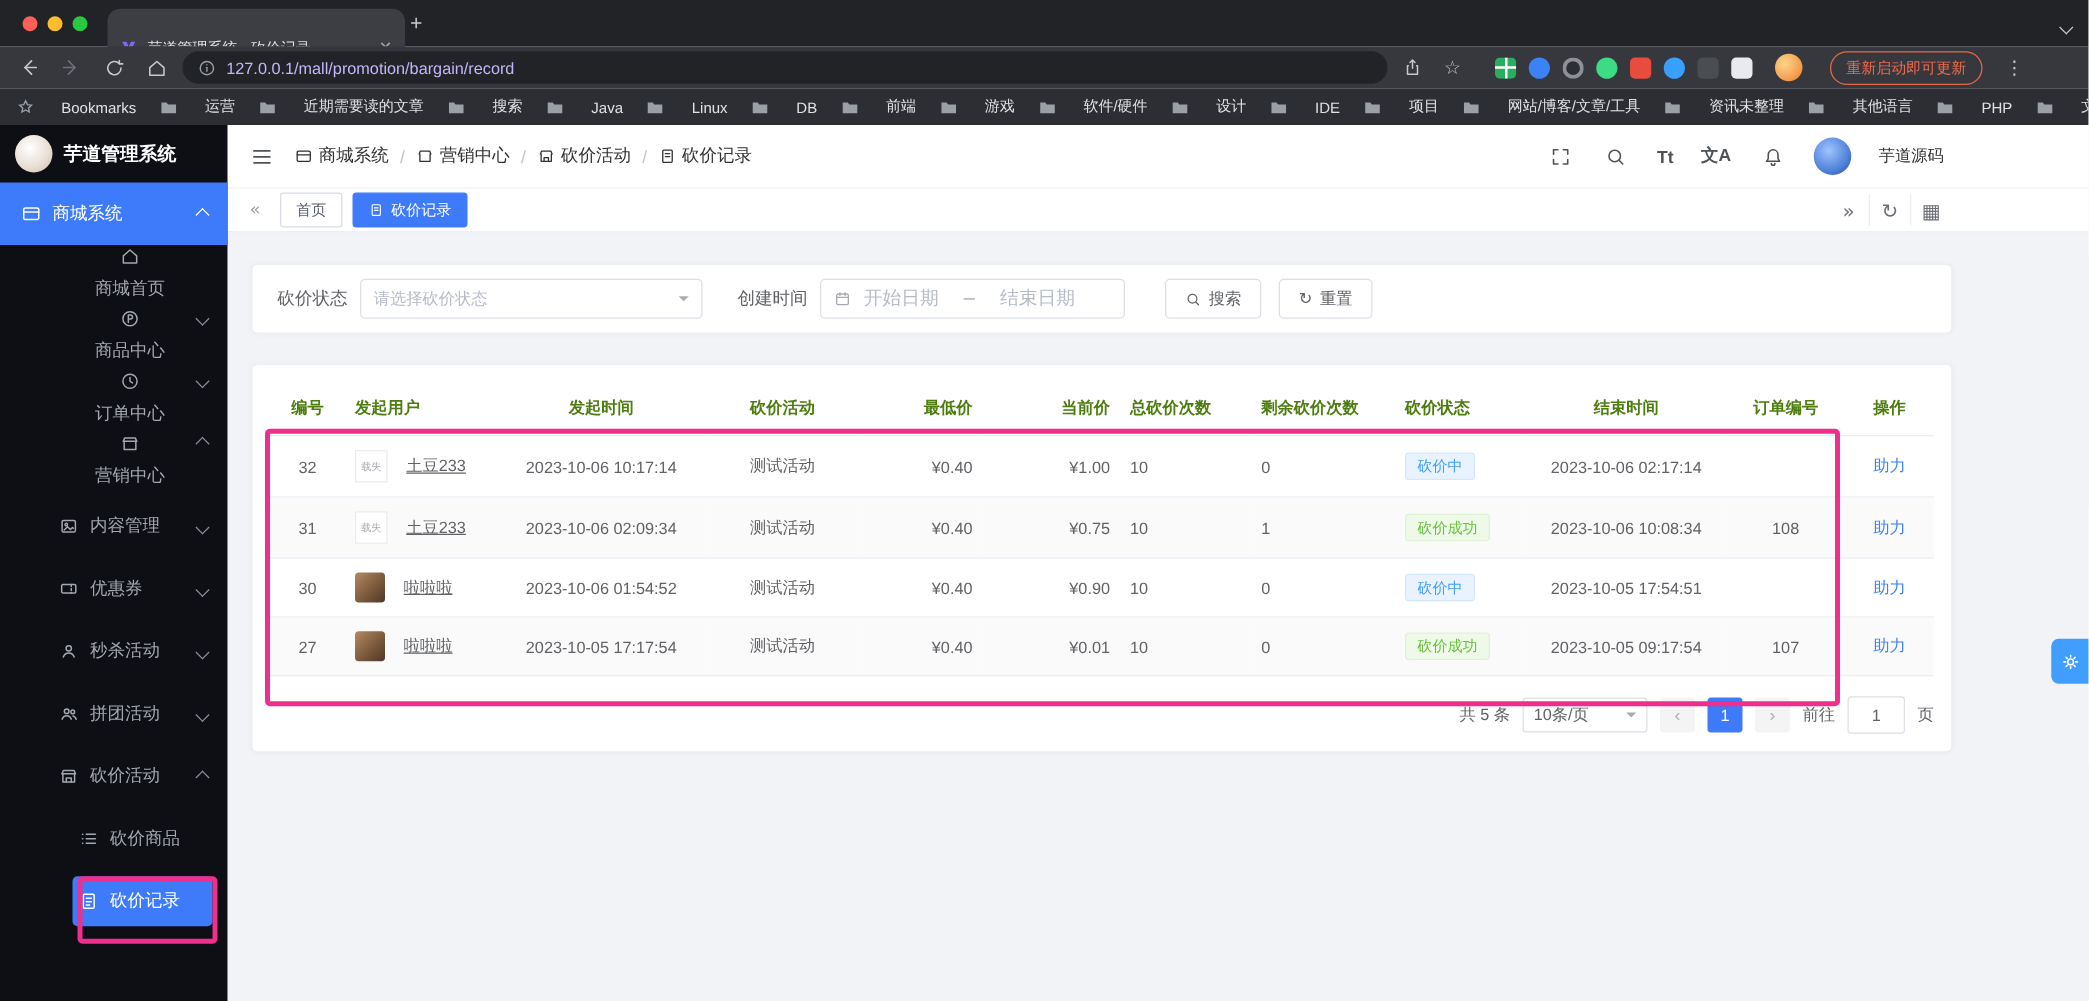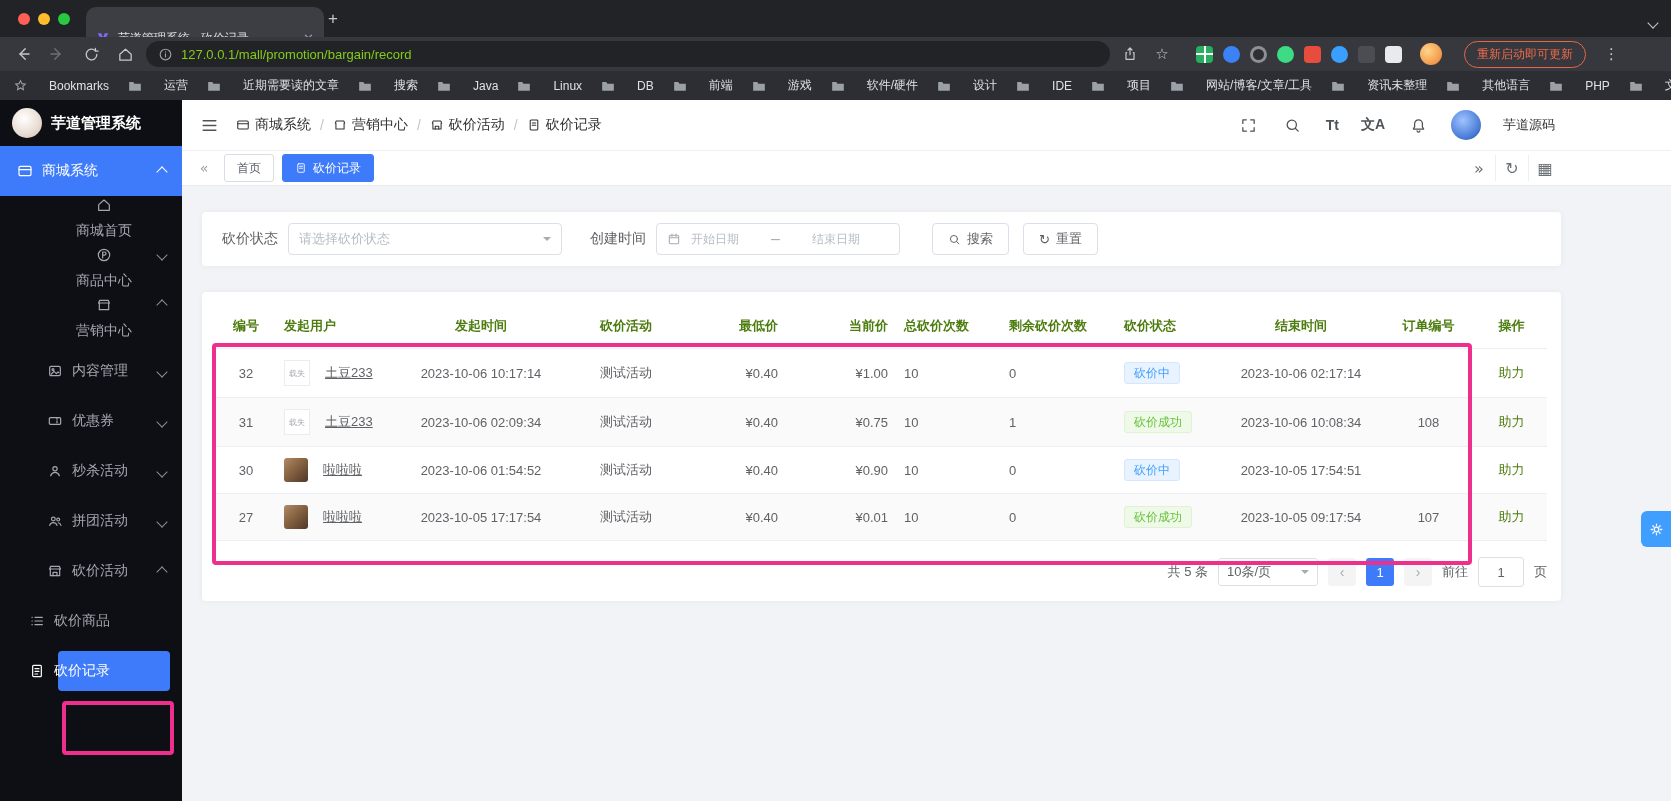--- a/index.html
+++ b/index.html
@@ -20,21 +20,21 @@
   .chev{display:inline-block;width:7px;height:7px;border-right:1.6px solid currentColor;border-bottom:1.6px solid currentColor;}
   .chev.down{transform:rotate(45deg);}
   .chev.up{transform:rotate(-135deg);}
   .winchev{color:#c6c8cc;}
 
   .toolbar{position:absolute;top:37px;left:0;right:0;height:34px;background:#36383d;display:flex;align-items:center;padding:0 10px;gap:8px;}
   .nbtn{width:26px;height:26px;display:flex;align-items:center;justify-content:center;color:#c6c8cc;}
   .nbtn.dim{color:#6e7177;}
   .urlbar{width:940px;height:26px;background:#212327;border-radius:13px;display:flex;align-items:center;padding:0 12px;gap:8px;
           color:#9aa0a6;font-size:13px;}
-  .urltext{color:#84cc16;white-space:nowrap;overflow:hidden;}
+  .urltext{color:#c4b5fd;white-space:nowrap;overflow:hidden;}
   .tico{color:#c6c8cc;display:flex;align-items:center;justify-content:center;width:24px;height:24px;}
   .extrow{display:flex;align-items:center;gap:10px;margin-left:14px;}
   .ext{width:17px;height:17px;border-radius:4px;}
   .ext.grid{background:#27ae60;background-image:linear-gradient(#fff,#fff),linear-gradient(#fff,#fff);background-size:2px 100%,100% 2px;background-position:center,center;background-repeat:no-repeat;}
   .ext.pin{background:#3b82f6;border-radius:50%;}
   .ext.ring{background:#2d2f33;border-radius:50%;box-shadow:inset 0 0 0 3px #8d9096;}
   .ext.greenc{background:#3ddc84;border-radius:50%;}
   .ext.redp{background:#e74c3c;}
   .ext.bluep{background:#3aa0ff;border-radius:50%;}
   .ext.puzzle{background:#4a4d52;}
@@ -55,21 +55,21 @@
   .sidebar{width:182px;flex-shrink:0;background:#0e0f14;color:#a3a7b0;position:relative;}
   .logo-row{height:46px;display:flex;align-items:center;gap:9px;padding:0 12px;}
   .logo-avatar{width:30px;height:30px;border-radius:50%;background:radial-gradient(circle at 40% 35%,#ffffff,#e8dcd2 60%,#c9b8aa);}
   .logo-title{color:#fff;font-size:15px;font-weight:700;white-space:nowrap;}
   .mi{height:50px;display:flex;align-items:center;gap:9px;font-size:14px;position:relative;cursor:pointer;}
   .mi .mic{display:flex;align-items:center;justify-content:center;width:17px;height:17px;flex-shrink:0;}
   .mi .mcaret{position:absolute;right:16px;color:#8a8e97;}
   .mi.l1{padding-left:16px;}
   .mi.l2{padding-left:26px;flex-direction:column;}
   .mi.l3{padding-left:46px;}
-  .mi.l4{padding-left:28px;}
+  .mi.l4{padding-left:62px;}
   .mi.active-root{background:#3e7bfa;color:#fff;}
   .mi.active-root .mcaret{color:#fff;}
   .mi.active-leaf{color:#fff;}
   .active-pill{position:absolute;left:58px;top:5px;width:112px;height:40px;background:#3e7bfa;border-radius:4px;}
   .mi.active-leaf .mic,.mi.active-leaf .mit{position:relative;z-index:1;}
 
   .main{flex:1;display:flex;flex-direction:column;background:#f2f3f6;min-width:0;}
   .app-header{height:50px;background:#fff;display:flex;align-items:center;padding:0 16px;gap:16px;border-bottom:1px solid #f0f0f0;}
   .hico{display:flex;align-items:center;justify-content:center;width:22px;height:22px;color:#4e5358;}
   .crumbs{display:flex;align-items:center;gap:9px;font-size:14px;color:#303133;}
@@ -90,40 +90,40 @@
 
   .content{flex:1;padding:26px 0 0 20px;}
   .card{width:1359px;background:#fff;border-radius:4px;box-shadow:0 0 6px rgba(0,0,0,.05);}
   .filter-card{height:54px;display:flex;align-items:center;padding:0 20px;margin-bottom:26px;box-sizing:border-box;}
   .flabel{font-size:14px;color:#606266;margin-right:10px;white-space:nowrap;}
   .fselect{width:274px;height:32px;border:1px solid #dcdfe6;border-radius:4px;display:flex;align-items:center;padding:0 10px;box-sizing:border-box;justify-content:space-between;background:#fff;}
   .placeholder{color:#b6bcc6;font-size:13px;}
   .tri{width:0;height:0;border:4.5px solid transparent;border-top-color:#a8abb2;margin-top:4px;}
   .gap28{width:28px;}
   .daterange{width:244px;height:32px;border:1px solid #dcdfe6;border-radius:4px;display:flex;align-items:center;gap:8px;padding:0 10px;box-sizing:border-box;background:#fff;color:#a8abb2;}
-  .daterange input{border:none;outline:none;width:70px;font-size:12px;color:#be185d;background:transparent;font-family:Liberation Serif, serif;}
+  .daterange input{border:none;outline:none;width:70px;font-size:15px;color:#be185d;background:transparent;font-family:Liberation Serif, serif;}
   .daterange input::placeholder{color:#b6bcc6;}
   .fbtn{height:32px;display:flex;align-items:center;gap:6px;padding:0 15px;border:1px solid #dcdfe6;border-radius:4px;background:#fff;color:#606266;font-size:13px;}
   .fbtn.first{margin-left:32px;}
   .fbtn + .fbtn{margin-left:14px;}
 
   .table-card{padding:12px 14px 14px;box-sizing:border-box;}
   table.grid{width:1331px;table-layout:fixed;border-collapse:collapse;font-size:13px;color:#606266;}
   table.grid th{font-weight:700;color:#4d7c0f;padding:13px 8px;border-bottom:1px solid #ebeef5;white-space:nowrap;}
   table.grid td{padding:11px 8px;border-bottom:1px solid #ebeef5;white-space:nowrap;}
   table.grid tbody tr:nth-child(even){background:#fafafa;}
   .ta-c{text-align:center;}.ta-l{text-align:left;}.ta-r{text-align:right;}
   .user-cell{display:flex;align-items:center;gap:15px;}
   .avatar-broken{width:24px;height:24px;border:1px solid #ececec;background:#fff;color:#a8abb2;font-size:8px;line-height:11px;display:flex;align-items:center;justify-content:center;text-align:center;flex-shrink:0;}
   .avatar-photo{width:24px;height:24px;border-radius:3px;background:linear-gradient(135deg,#b48a64,#7c5a3c 55%,#4e382a);flex-shrink:0;}
   .uname{text-decoration:underline;}
   .tag{display:inline-block;padding:3px 9px;border-radius:3px;font-size:12px;line-height:1.2;}
   .tag.blue{background:#e8f3ff;border:1px solid #d3e8ff;color:#409eff;}
   .tag.green{background:#eef9e8;border:1px solid #dff2d4;color:#67c23a;}
-  .link{color:#4d7c0f;font-size:13px;cursor:pointer;}
+  .link{color:#3b82f6;font-size:13px;cursor:pointer;}
 
   .pager{display:flex;align-items:center;justify-content:flex-end;gap:10px;margin-top:16px;font-size:13px;color:#606266;}
   .psel{width:100px;height:28px;border:1px solid #dcdfe6;border-radius:3px;display:flex;align-items:center;justify-content:space-between;padding:0 8px;box-sizing:border-box;background:#fff;}
   .pbtn{width:28px;height:28px;border-radius:3px;background:#f4f4f5;color:#a8abb2;display:flex;align-items:center;justify-content:center;font-size:14px;}
   .pnum{width:28px;height:28px;border-radius:3px;background:#3e7bfa;color:#fff;display:flex;align-items:center;justify-content:center;font-size:13px;}
   .goto-input{width:40px;height:26px;border:1px solid #dcdfe6;border-radius:3px;text-align:center;font-size:13px;color:#606266;outline:none;}
 
   
   .annotation{position:absolute;border:4px solid #ee2f8c;border-radius:4px;pointer-events:none;z-index:40;}
   .anno-table{left:212px;top:343px;width:1252px;height:214px;}
@@ -356,20 +356,30 @@
         <span class="mit">商城首页</span>
       </div>
       <div class="mi l2">
         <span class="mic">
             <svg class="ic" width="16" height="16" viewBox="0 0 24 24">
               <circle cx="12" cy="12" r="8.5"></circle>
               <path d="M10 16.5v-9h2.6a2.4 2.4 0 0 1 0 4.8H10"></path>
             </svg>
           </span>
         <span class="mit">商品中心</span>
+        <span class="mcaret"><span class="chev down"></span></span>
+      </div>
+      <div class="mi l2">
+        <span class="mic">
+            <svg class="ic" width="16" height="16" viewBox="0 0 24 24">
+              <circle cx="12" cy="12" r="8.5"></circle>
+              <path d="M12 7.5V12l3 2"></path>
+            </svg>
+          </span>
+        <span class="mit">订单中心</span>
         <span class="mcaret"><span class="chev down"></span></span>
       </div>
       <div class="mi l2">
         <span class="mic">
             <svg class="ic" width="16" height="16" viewBox="0 0 24 24">
               <path d="M4 9l1.5-4h13L20 9"></path>
               <path d="M5 9v10h14V9"></path>
               <path d="M4 9h16"></path>
             </svg>
           </span>

